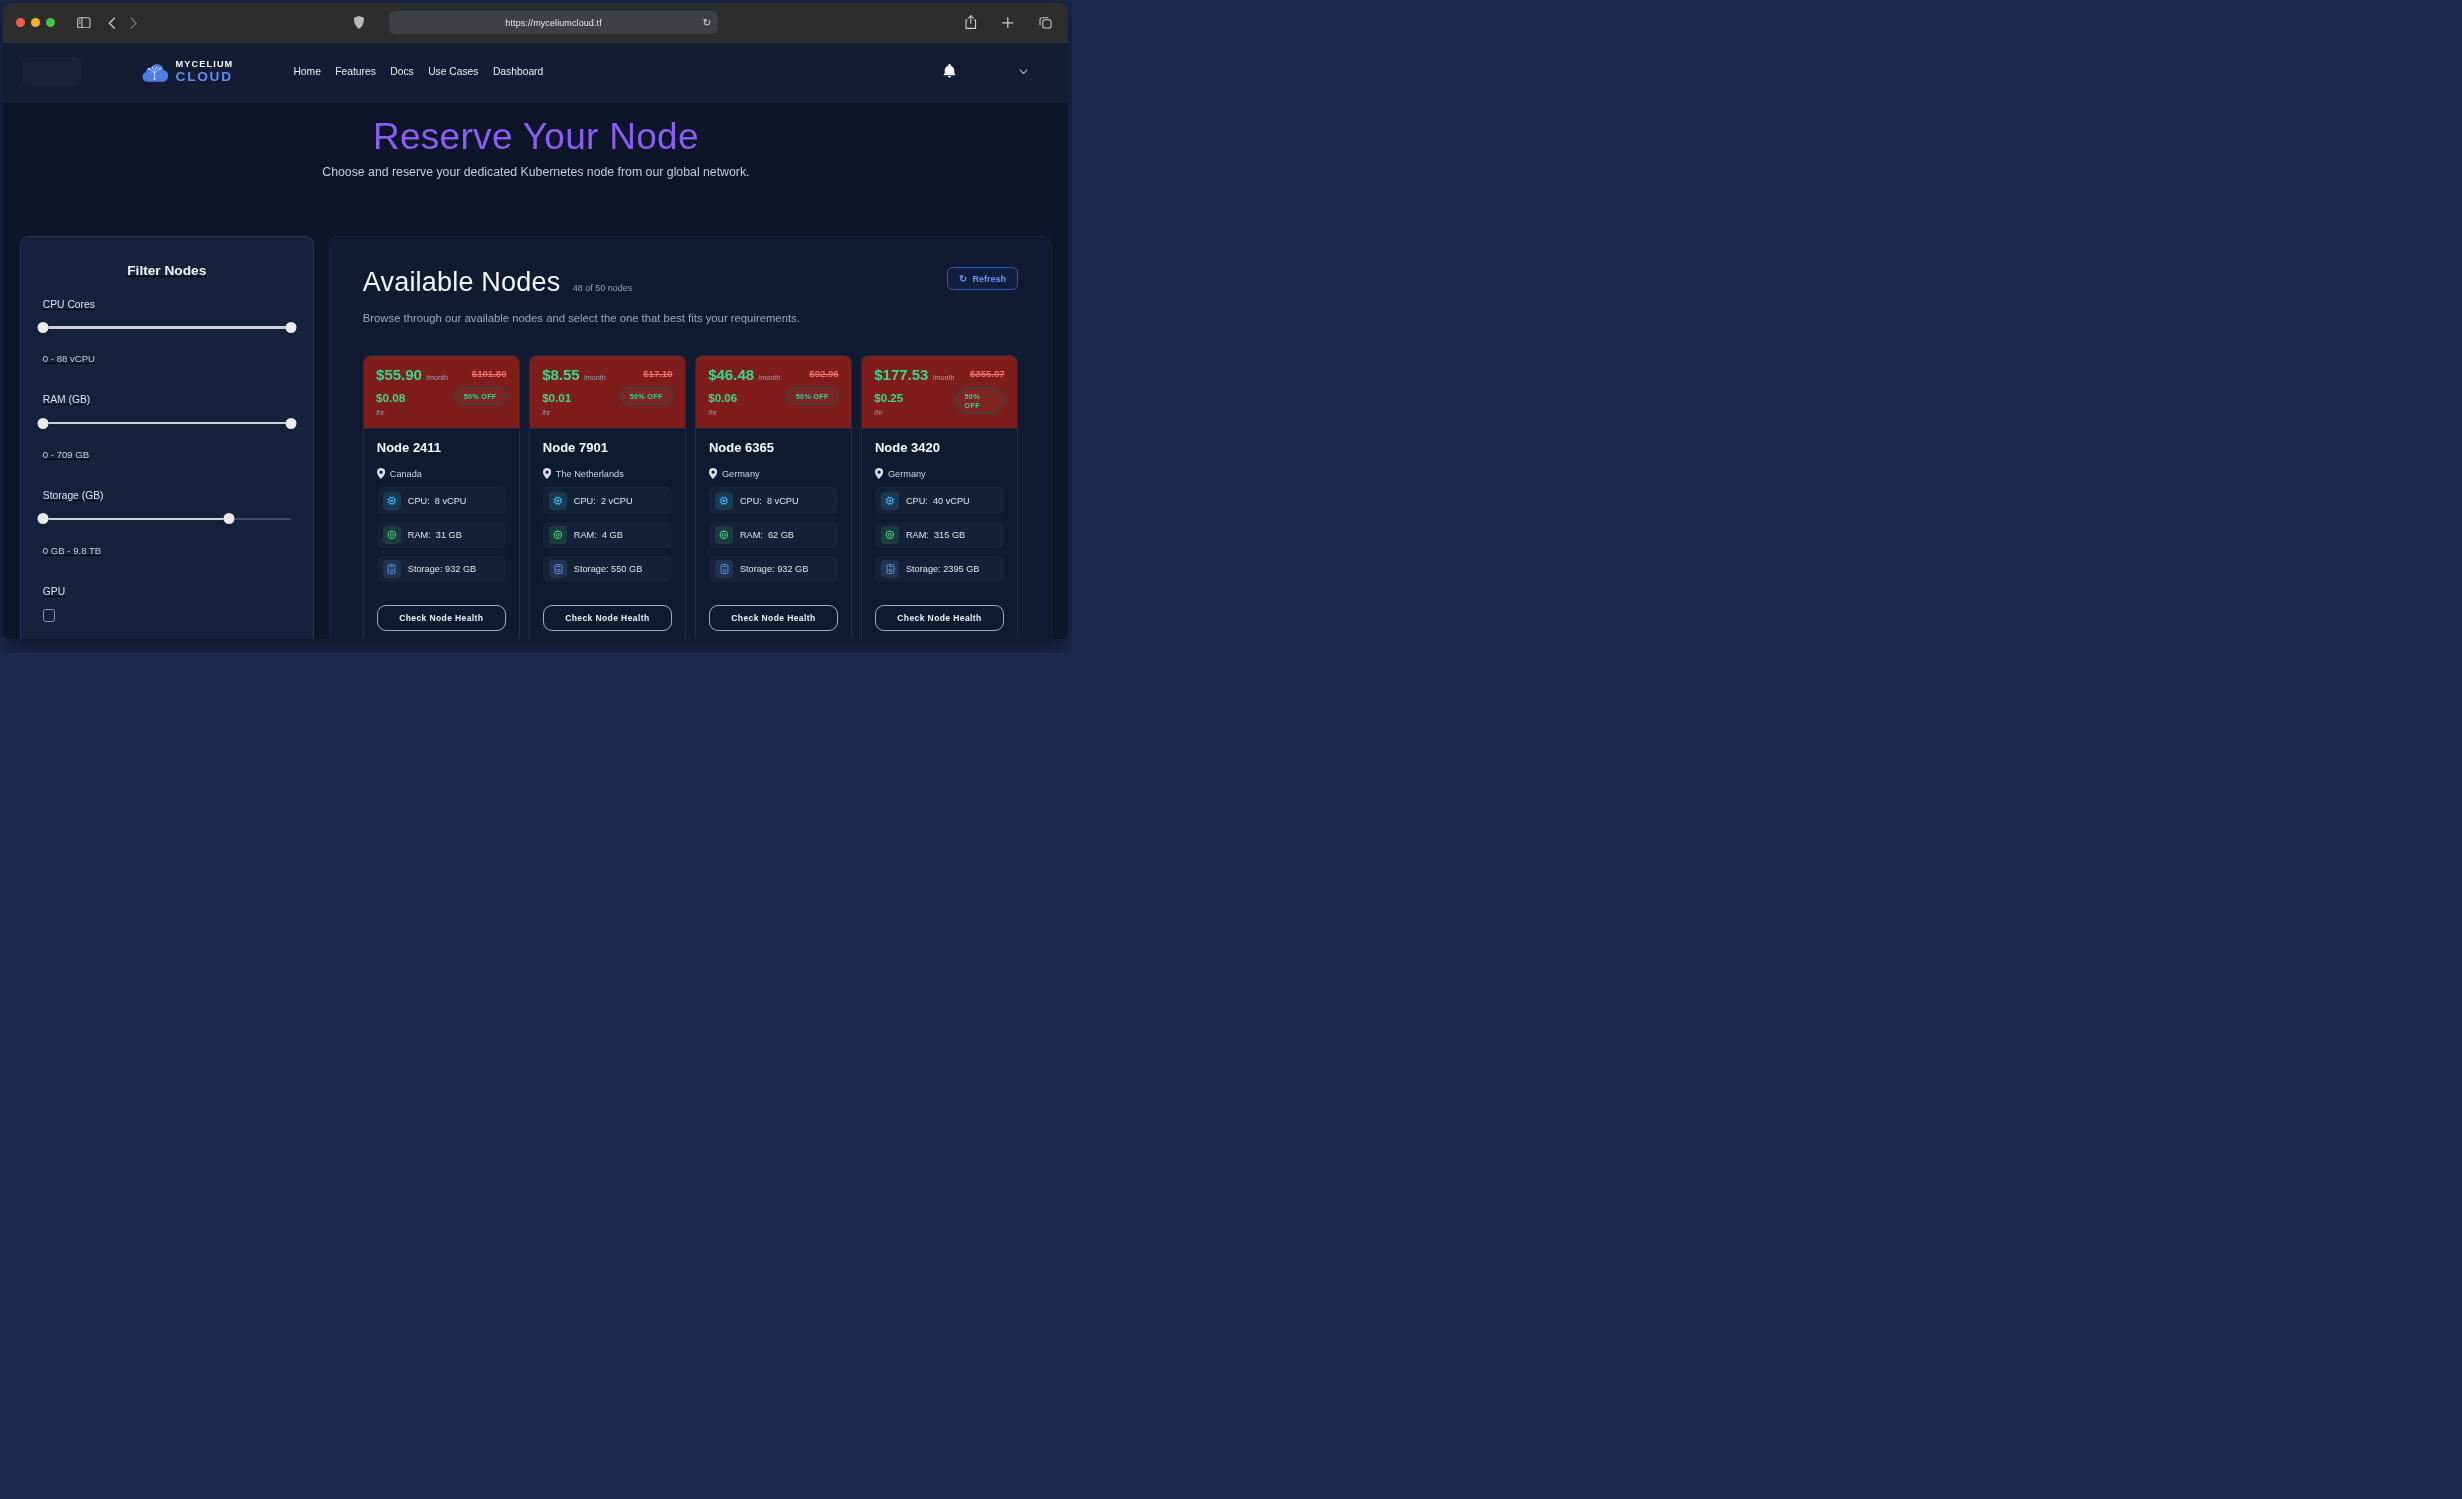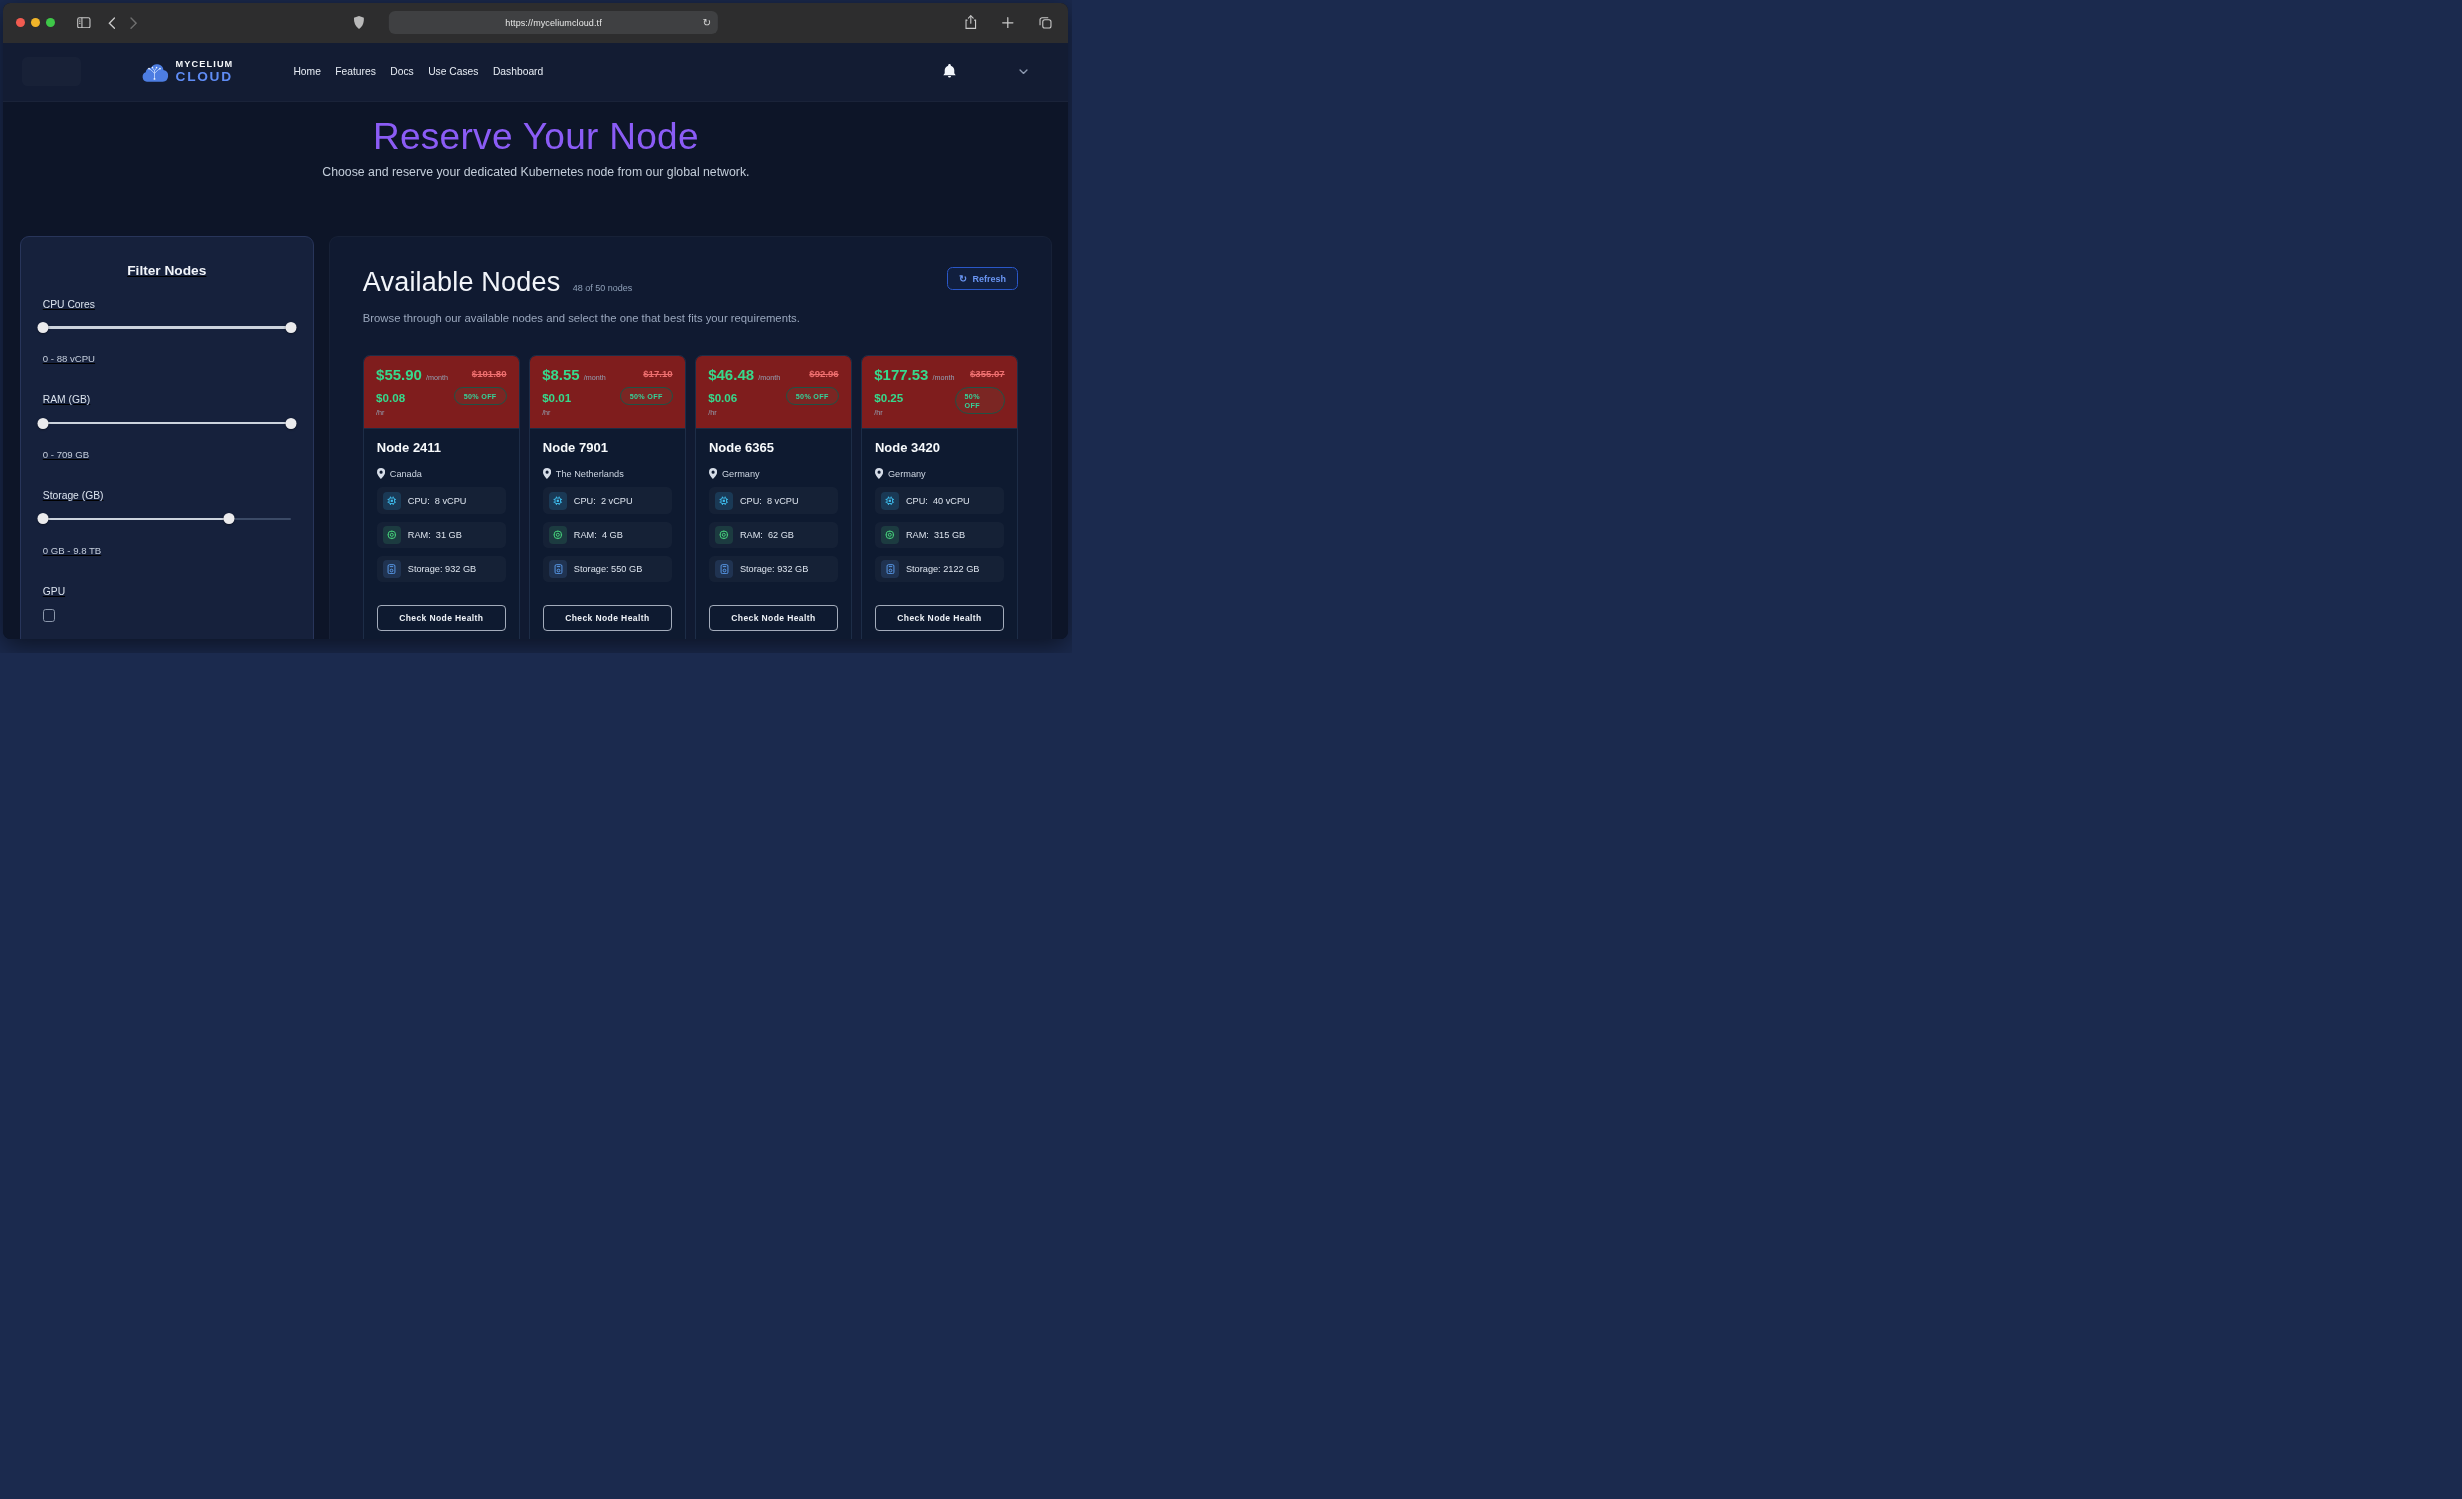--- a/index.html
+++ b/index.html
@@ -91,21 +91,21 @@
   .loc { display:flex; align-items:center; gap:4.8px; color:#cdd6e2; font-size:9.2px; margin-top:13px; }
   .spec { display:flex; align-items:center; gap:6.8px; background:rgba(255,255,255,.03); border-radius:5.5px;
           padding:4.1px 6.2px; margin-top:8.2px; }
   .spec:first-of-type { margin-top:11px; }
   .chip { width:18px; height:18px; border-radius:4.1px; display:flex; align-items:center; justify-content:center; flex-shrink:0; }
   .chip.cpu { background:rgba(56,189,248,.16); }
   .chip.ram { background:rgba(74,222,128,.14); }
   .chip.sto { background:rgba(96,165,250,.14); }
   .spec-text { color:#dde4ee; font-size:9.2px; }
   .health-btn { width:100%; margin-top:23px; background:transparent; border:0.7px solid rgba(214,222,234,.75);
-                border-radius:4px; color:#eef2f7; font-size:8.5px; font-weight:700; letter-spacing:0.4px;
+                border-radius:9px; color:#eef2f7; font-size:8.5px; font-weight:700; letter-spacing:0.4px;
                 padding:6.8px 0; cursor:pointer; font-family:inherit; }
   .bell-wrap, .chev-wrap { cursor:pointer; display:flex; align-items:center; }
 </style>
 </head>
 <body>
 
 <div class="window">
 
   <div class="chrome">
     <div class="traffic">
@@ -494,21 +494,21 @@
         <span class="spec-text"><span>RAM:</span>&nbsp; <span>315 GB</span></span>
       </div>
       <div class="spec">
         <span class="chip sto">
           <svg width="9" height="10.3" viewBox="0 0 13 15" fill="none" stroke="#5ea3f7" stroke-width="1.3">
                       <rect x="1.5" y="1" width="10" height="13" rx="2"></rect>
                       <circle cx="6.5" cy="9.5" r="2"></circle>
                       <path d="M4 3.8 H9"></path>
                     </svg>
         </span>
-        <span class="spec-text"><span>Storage:</span> <span>2122 GB</span></span>
+        <span class="spec-text"><span>Storage:</span> <span>2395 GB</span></span>
       </div>
       <button class="health-btn">Check Node Health</button>
     </div>
   </article>
 </div>
       </section>
 
     </div>
   </div>
 </div>

